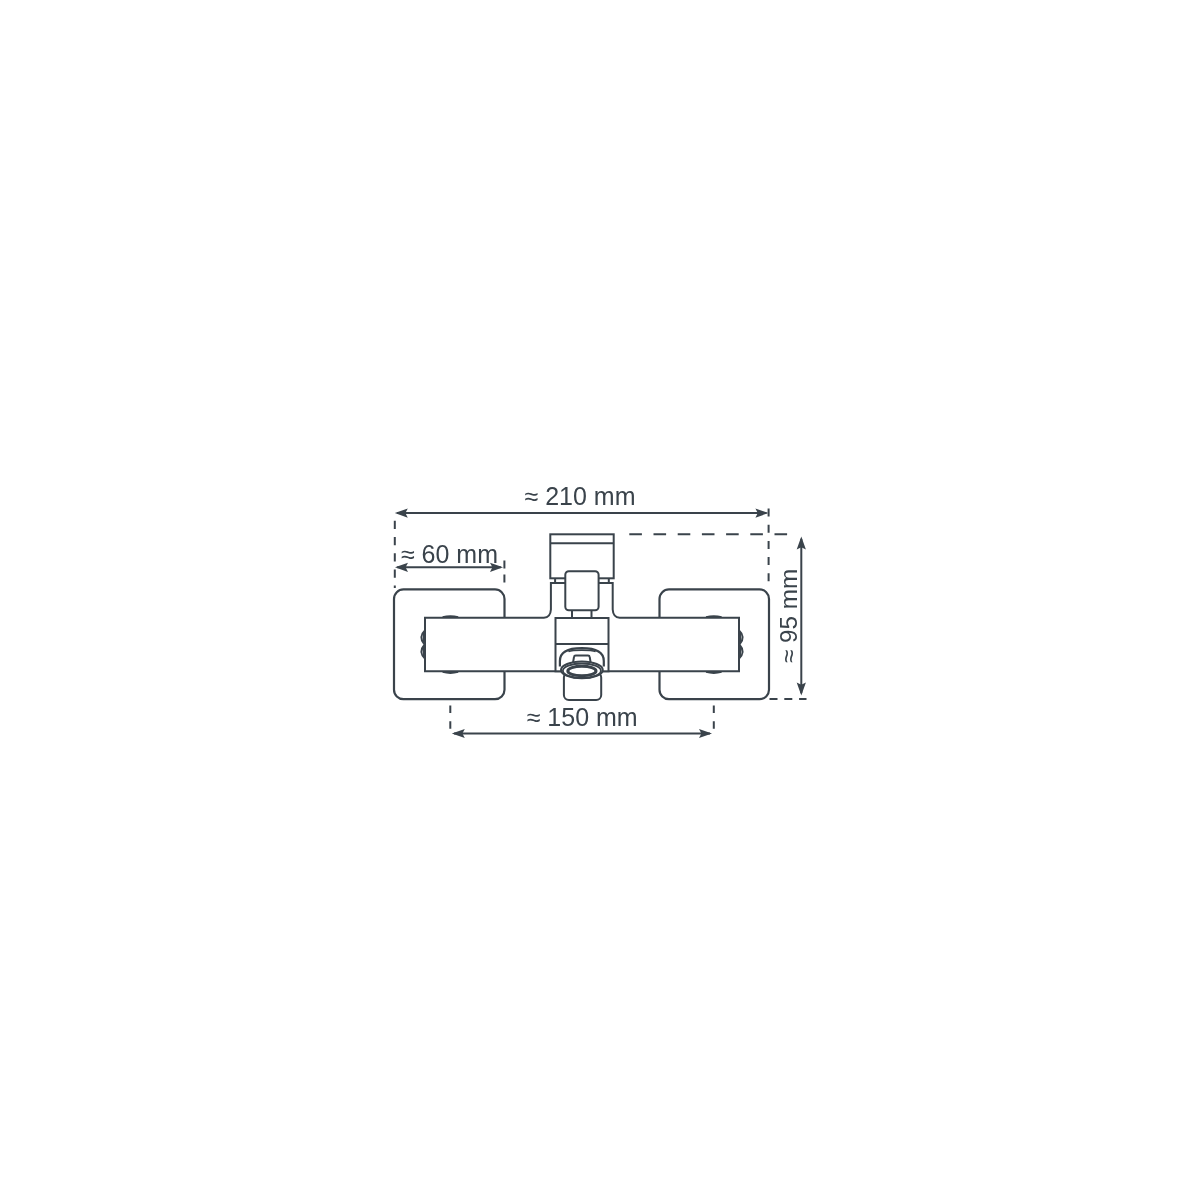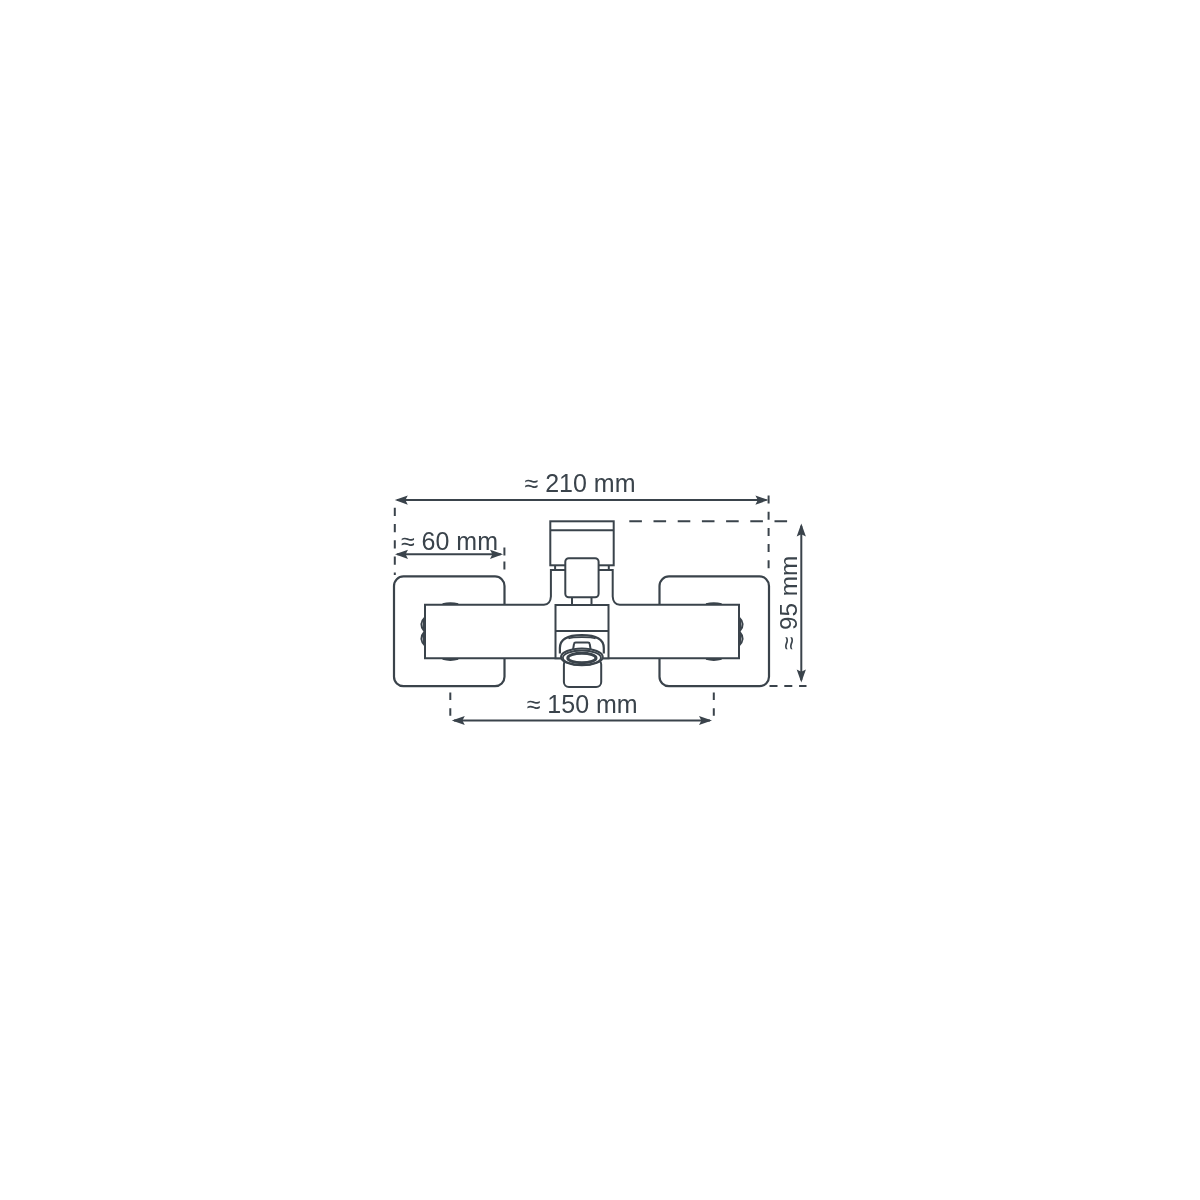--- a/index.html
+++ b/index.html
@@ -1,16 +1,16 @@
 <!DOCTYPE html>
 <html><head>
 <meta charset="utf-8">
 <style>
   html,body{margin:0;padding:0;background:#ffffff;}
-  .wrap{width:1200px;height:1132px;position:relative;background:#5eead4;}
+  .wrap{width:1200px;height:1132px;position:relative;background:#5eead4;margin-top:13px;}
   text{font-family:"Liberation Sans",sans-serif;fill:#3a434b;}
 </style>
 </head>
 <body>
 <div class="wrap">
 <svg width="1200" height="1200" viewBox="0 0 1200 1200">
 
   <rect x="0" y="0" width="1200" height="1200" fill="#ffffff"></rect>
 
   <g stroke="#3a434b" stroke-width="2" fill="none">

